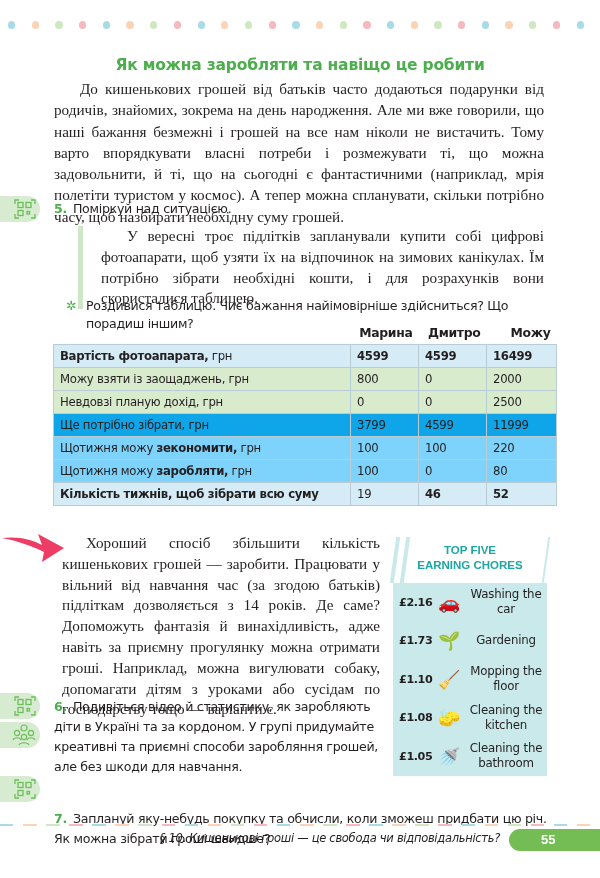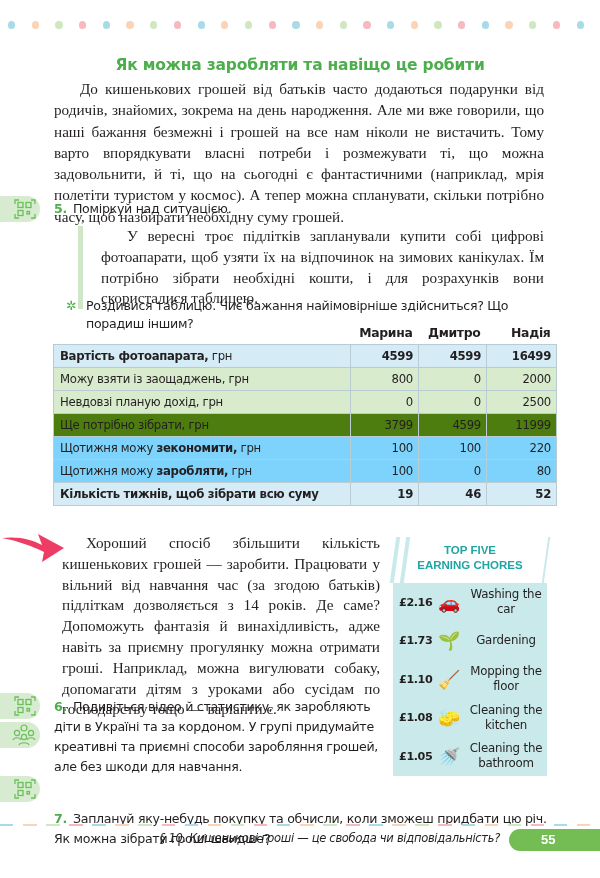--- a/index.html
+++ b/index.html
@@ -16,26 +16,26 @@
   .tab-icon { position:absolute; left:0; width:40px; height:26px; background:#d6ebcf; border-radius:0 13px 13px 0; display:flex; align-items:center; justify-content:flex-end; padding-right:4px; box-sizing:border-box; }
   .quote { position:absolute; left:78px; top:226px; width:466px; border-left:5px solid #cfe6c7; padding-left:18px; box-sizing:border-box;
            font-family:"Liberation Serif", serif; font-size:15.2px; line-height:20.8px; text-align:justify; }
   .quote p { margin:0; text-indent:26px; }
   .hint { position:absolute; left:86px; top:297px; width:460px; font-family:"DejaVu Sans", sans-serif; font-size:12.6px; line-height:18px; letter-spacing:-0.3px; }
   .hint .sun { color:#4cae4c; position:absolute; left:-20px; top:0; }
   table.money { position:absolute; left:53px; top:323px; border-collapse:collapse; font-family:"DejaVu Sans", sans-serif; font-size:11.7px; letter-spacing:-0.3px;padding-left:24px; }
   table.money th { font-weight:bold; text-align:right; padding:0 6px 3px 0; height:18px; font-size:12.4px; }
   table.money td { border:1px solid #b9cbd3; height:22px; padding:0 5px 0 6px; }
   table.money td.lbl { width:285px; }
-  table.money td.val { width:56px; text-align:right; }
+  table.money td.val { width:56px; text-align:left; }
   table.money td.val3 { width:58px; }
   tr.blue td { background:#d5ecf7; }
   tr.green td { background:#d9ebcd; }
   tr.lgreen td { background:#7dd3fc; }
-  tr.yellow td { background:#4d7c0f; }
+  tr.yellow td { background:#0ea5e9; }
   .arrow { position:absolute; left:2px; top:532px; }
   .text2 { position:absolute; left:62px; top:533px; width:318px; font-family:"Liberation Serif", serif; font-size:15.2px; line-height:20.8px; text-align:justify; }
   .text2 p { margin:0; text-indent:24px; }
   .chores { position:absolute; left:393px; top:537px; width:154px; height:239px; background:#cae9ea; }
   .chores-head { height:46px; background:#ffffff; position:relative; text-align:center; font-family:Liberation Sans, sans-serif; font-weight:bold; color:#1fa6a4; font-size:11.5px; line-height:15px; padding-top:6px; box-sizing:border-box; }
   .stripe { position:absolute; top:0; width:4px; height:46px; background:#cae9ea; transform:skewX(-8deg); }
   .chore { display:flex; align-items:center; height:38.5px; padding-left:6px; font-family:"DejaVu Sans", sans-serif; }
   .chore .price { font-weight:bold; font-size:11.2px; width:36px; letter-spacing:-0.4px; }
   .chore .ico { width:30px; height:28px; display:flex; align-items:center; justify-content:center; font-size:18px; }
   .chore .name { flex:1; text-align:center; font-size:11.8px; line-height:15px; letter-spacing:-0.2px; }
@@ -104,21 +104,21 @@
   <span class="sun">✲</span>
   <span>Роздивися таблицю. Чиє бажання найімовірніше здійсниться? Що порадиш іншим?</span>
 </div>
 
 <table class="money" id="money-table">
   <thead>
     <tr>
       <th></th>
       <th>Марина</th>
       <th>Дмитро</th>
-      <th>Надія</th>
+      <th>Можу</th>
     </tr>
   </thead>
   <tbody id="tbody">
       <tr class="blue">
         <td class="lbl"><b>Вартість фотоапарата,</b><span> грн</span></td>
         <td class="val" style="font-weight: bold;">4599</td>
         <td class="val" style="font-weight: bold;">4599</td>
         <td class="val val3" style="font-weight: bold;">16499</td>
       </tr>
       <tr class="green">
@@ -146,21 +146,21 @@
         <td class="val val3">220</td>
       </tr>
       <tr class="lgreen">
         <td class="lbl"><span>Щотижня можу </span><b>заробляти,</b><span> грн</span></td>
         <td class="val">100</td>
         <td class="val">0</td>
         <td class="val val3">80</td>
       </tr>
       <tr class="blue">
         <td class="lbl"><b>Кількість тижнів, щоб зібрати всю суму</b></td>
-        <td class="val" style="font-weight: bold;">19</td>
+        <td class="val" style="font-weight: normal;">19</td>
         <td class="val" style="font-weight: bold;">46</td>
         <td class="val val3" style="font-weight: bold;">52</td>
       </tr>
     </tbody>
 </table>
 
 <svg class="arrow" width="62" height="32" viewBox="0 0 62 32">
   <path d="M0 6 C 18 4, 30 8, 40 13 L 36 2 L 62 16 L 40 30 L 42 20 C 30 14, 16 9, 0 6 Z" fill="#ee3d64"></path>
 </svg>
 

